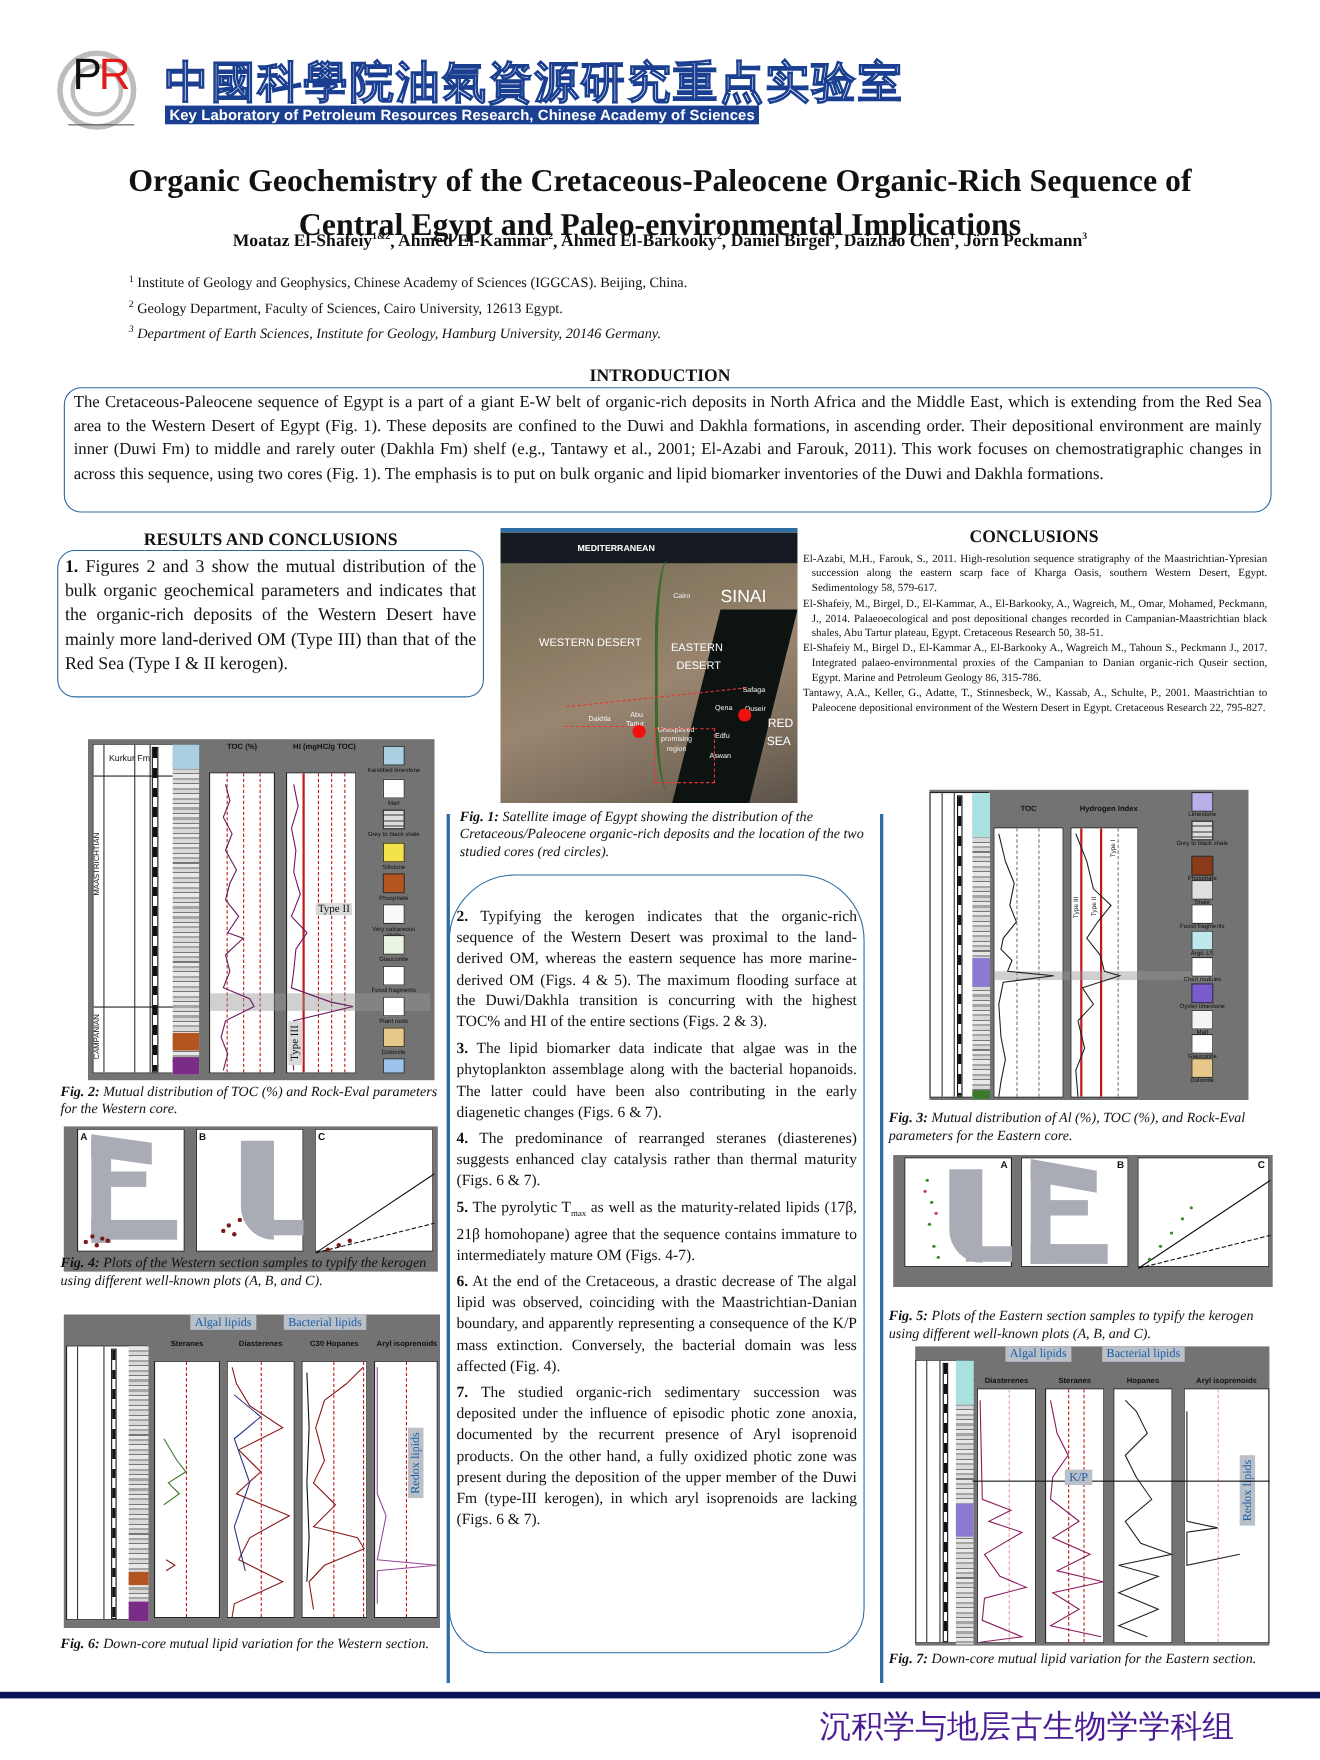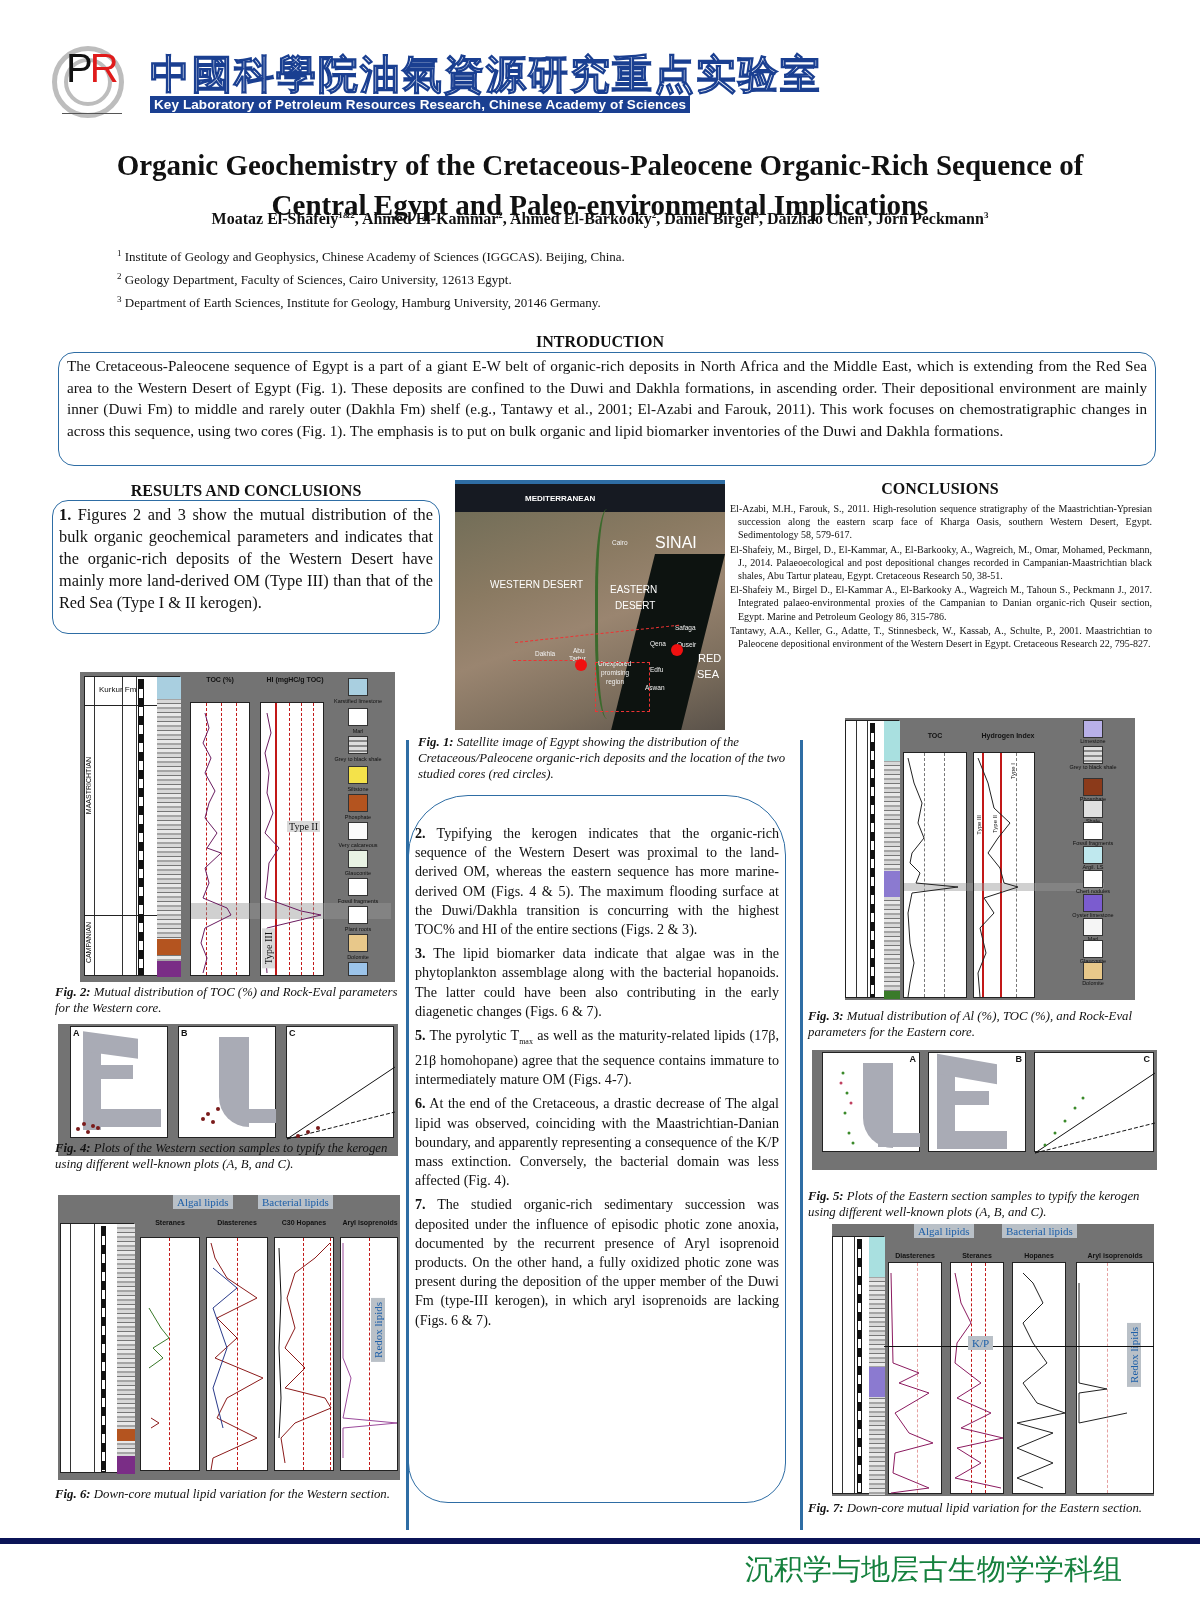--- a/index.html
+++ b/index.html
@@ -61,21 +61,21 @@
   .legend-sw { position: absolute; width: 20px; height: 18px; border: 1px solid #333; }
   .legend-tx { position: absolute; font-family: "Liberation Sans", sans-serif; font-size: 5.5px; text-align: center; width: 50px; }
   .plotbox { position: absolute; border: 1px solid #222; background: #fff; }
   .shade { position: absolute; background: #a9abb5; }
   .gband { position: absolute; background: rgba(150,150,150,0.45); }
   .hline { position: absolute; border-top: 1px solid #222; }
   .tiny { position: absolute; font-family: "Liberation Sans", sans-serif; font-size: 6px; }
   svg.trace { position: absolute; overflow: visible; }
 
   .bottom-rule { left: 0; top: 1538px; width: 1200px; height: 6px; background: #0b1457; }
-  .footer-cn { left: 745px; top: 1550px; font-family: "DejaVu Sans", sans-serif; font-size: 29px; color: #15803d; letter-spacing: 0px; }
+  .footer-cn { left: 745px; top: 1550px; font-family: "DejaVu Sans", sans-serif; font-size: 29px; color: #4c1d95; letter-spacing: 0px; }
 </style>
 </head>
 <body>
 
 <div class="abs logo">
   <div class="logo-ring" style="left:8px;top:0;width:72px;height:72px;"></div>
   <div class="logo-ring" style="left:20px;top:12px;width:48px;height:48px;border-width:4px;"></div>
   <div class="logo-letters"><span class="p">P</span><span class="r">R</span></div>
   <div class="logo-wave"></div>
 </div>
@@ -91,21 +91,21 @@
   <span><span>Moataz El-Shafeiy</span><sup>1&amp;2</sup></span>,
   <span><span>Ahmed El-Kammar</span><sup>2</sup></span>,
   <span><span>Ahmed El-Barkooky</span><sup>2</sup></span>,
   <span><span>Daniel Birgel</span><sup>3</sup></span>,
   <span><span>Daizhao Chen</span><sup>1</sup></span>,
   <span><span>Jörn Peckmann</span><sup>3</sup></span>
 </div>
 
 <div class="abs affil" style="top:248px;"><sup>1</sup> <span>Institute of Geology and Geophysics, Chinese Academy of Sciences (IGGCAS). Beijing, China.</span></div>
 <div class="abs affil" style="top:271px;"><sup>2</sup> <span>Geology Department, Faculty of Sciences, Cairo University, 12613 Egypt.</span></div>
-<div class="abs affil" style="top:294px;"><sup>3</sup> <span>Department of Earth Sciences, Institute for Geology, Hamburg University, 20146 Germany.</span></div>
+<div class="abs affil" style="top:294px;font-style:italic;"><sup>3</sup> <span>Department of Earth Sciences, Institute for Geology, Hamburg University, 20146 Germany.</span></div>
 
 <div class="abs sec-head" style="left:500px;top:333px;width:200px;">INTRODUCTION</div>
 <div class="abs intro-box">
   <span>The Cretaceous-Paleocene sequence of Egypt is a part of a giant E-W belt of organic-rich deposits in North Africa and the Middle East, which is extending from the Red Sea area to the Western Desert of Egypt (Fig. 1). These deposits are confined to the Duwi and Dakhla formations, in ascending order. Their depositional environment are mainly inner (Duwi Fm) to middle and rarely outer (Dakhla Fm) shelf (e.g., Tantawy et al., 2001; El-Azabi and Farouk, 2011). This work focuses on chemostratigraphic changes in across this sequence, using two cores (Fig. 1). The emphasis is to put on bulk organic and lipid biomarker inventories of the Duwi and Dakhla formations.</span>
 </div>
 
 <div class="abs sec-head" style="left:52px;top:482px;width:388px;">RESULTS AND CONCLUSIONS</div>
 <div class="abs rc-box">
   <b>1.</b><span> Figures 2 and 3 show the mutual distribution of the bulk organic geochemical parameters and indicates that the organic-rich deposits of the Western Desert have mainly more land-derived OM (Type III) than that of the Red Sea (Type I &amp; II kerogen).</span>
 </div>
@@ -148,20 +148,21 @@
   <div class="ref">El-Shafeiy M., Birgel D., El-Kammar A., El-Barkooky A., Wagreich M., Tahoun S., Peckmann J., 2017. Integrated palaeo-environmental proxies of the Campanian to Danian organic-rich Quseir section, Egypt. Marine and Petroleum Geology 86, 315-786.</div>
   <div class="ref">Tantawy, A.A., Keller, G., Adatte, T., Stinnesbeck, W., Kassab, A., Schulte, P., 2001. Maastrichtian to Paleocene depositional environment of the Western Desert in Egypt. Cretaceous Research 22, 795-827.</div>
 </div>
 
 <div class="vbar" style="left:406px;top:740px;height:790px;"></div>
 <div class="vbar" style="left:800px;top:740px;height:790px;"></div>
 
 <div class="abs center-box">
   <p><b>2.</b><span> Typifying the kerogen indicates that the organic-rich sequence of the Western Desert was proximal to the land-derived OM, whereas the eastern sequence has more marine-derived OM (Figs. 4 &amp; 5). The maximum flooding surface at the Duwi/Dakhla transition is concurring with the highest TOC% and HI of the entire sections (Figs. 2 &amp; 3).</span></p>
   <p><b>3.</b><span> The lipid biomarker data indicate that algae was in the phytoplankton assemblage along with the bacterial hopanoids. The latter could have been also contributing in the early diagenetic changes (Figs. 6 &amp; 7).</span></p>
+  <p><b>4.</b><span> The predominance of rearranged steranes (diasterenes) suggests enhanced clay catalysis rather than thermal maturity (Figs. 6 &amp; 7).</span></p>
   <p><b>5.</b><span> The pyrolytic T</span><sub style="font-size:8px;">max</sub><span> as well as the maturity-related lipids (17β, 21β homohopane) agree that the sequence contains immature to intermediately mature OM (Figs. 4-7).</span></p>
   <p><b>6.</b><span> At the end of the Cretaceous, a drastic decrease of The algal lipid was observed, coinciding with the Maastrichtian-Danian boundary, and apparently representing a consequence of the K/P mass extinction. Conversely, the bacterial domain was less affected (Fig. 4).</span></p>
   <p><b>7.</b><span> The studied organic-rich sedimentary succession was deposited under the influence of episodic photic zone anoxia, documented by the recurrent presence of Aryl isoprenoid products. On the other hand, a fully oxidized photic zone was present during the deposition of the upper member of the Duwi Fm (type-III kerogen), in which aryl isoprenoids are lacking (Figs. 6 &amp; 7).</span></p>
 </div>
 
 <div class="fig" style="left:80px;top:672px;width:315px;height:310px;">
   <div class="strat" style="left:4px;top:4px;width:96px;height:300px;">
     <div class="strat-col" style="left:0;width:10px;"></div>
     <div class="strat-col" style="left:10px;width:28px;"></div>
     <div class="strat-col" style="left:38px;width:14px;"></div>

